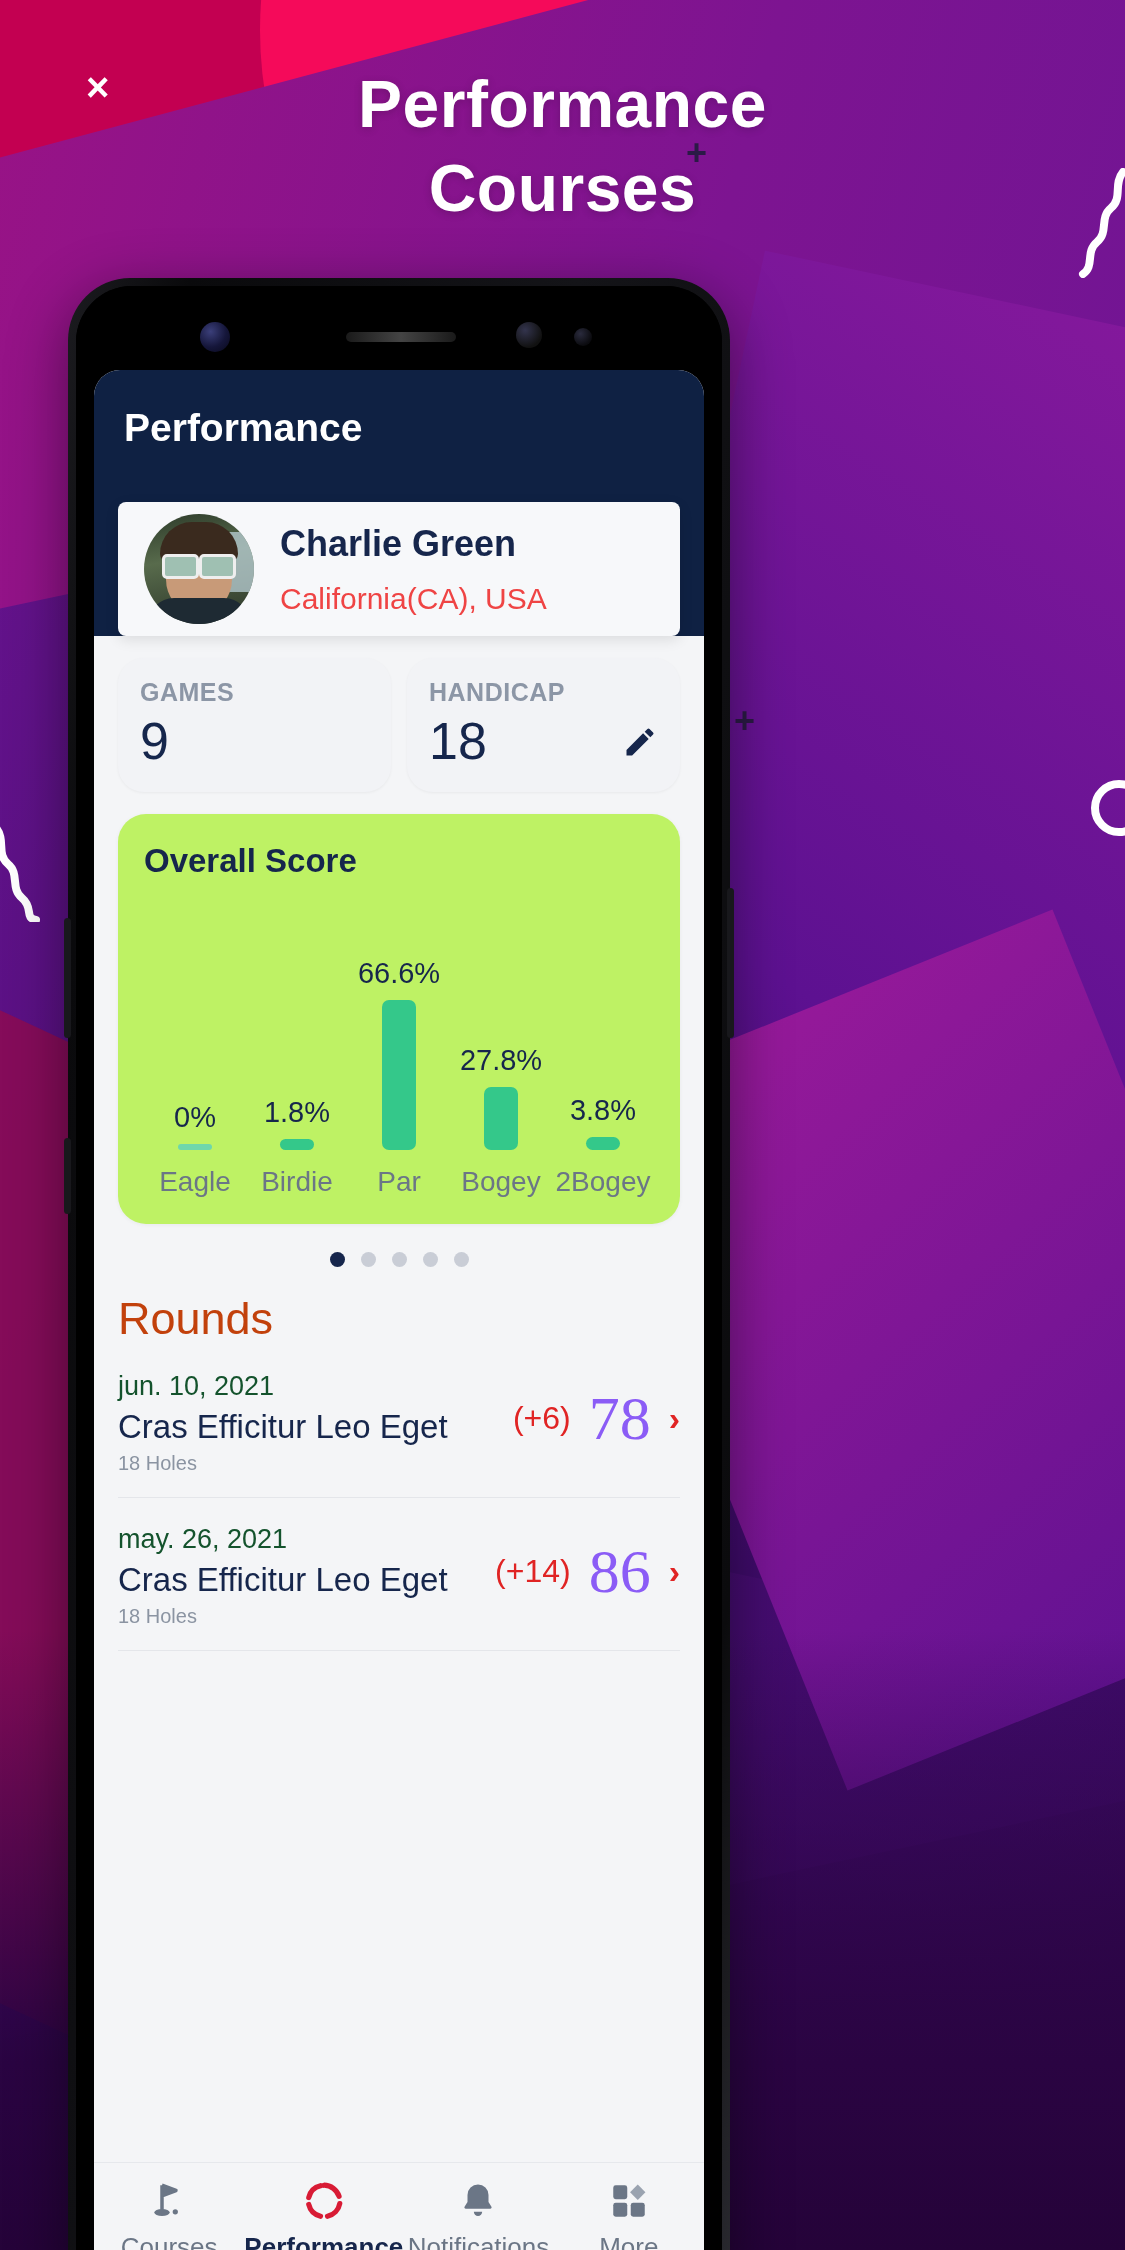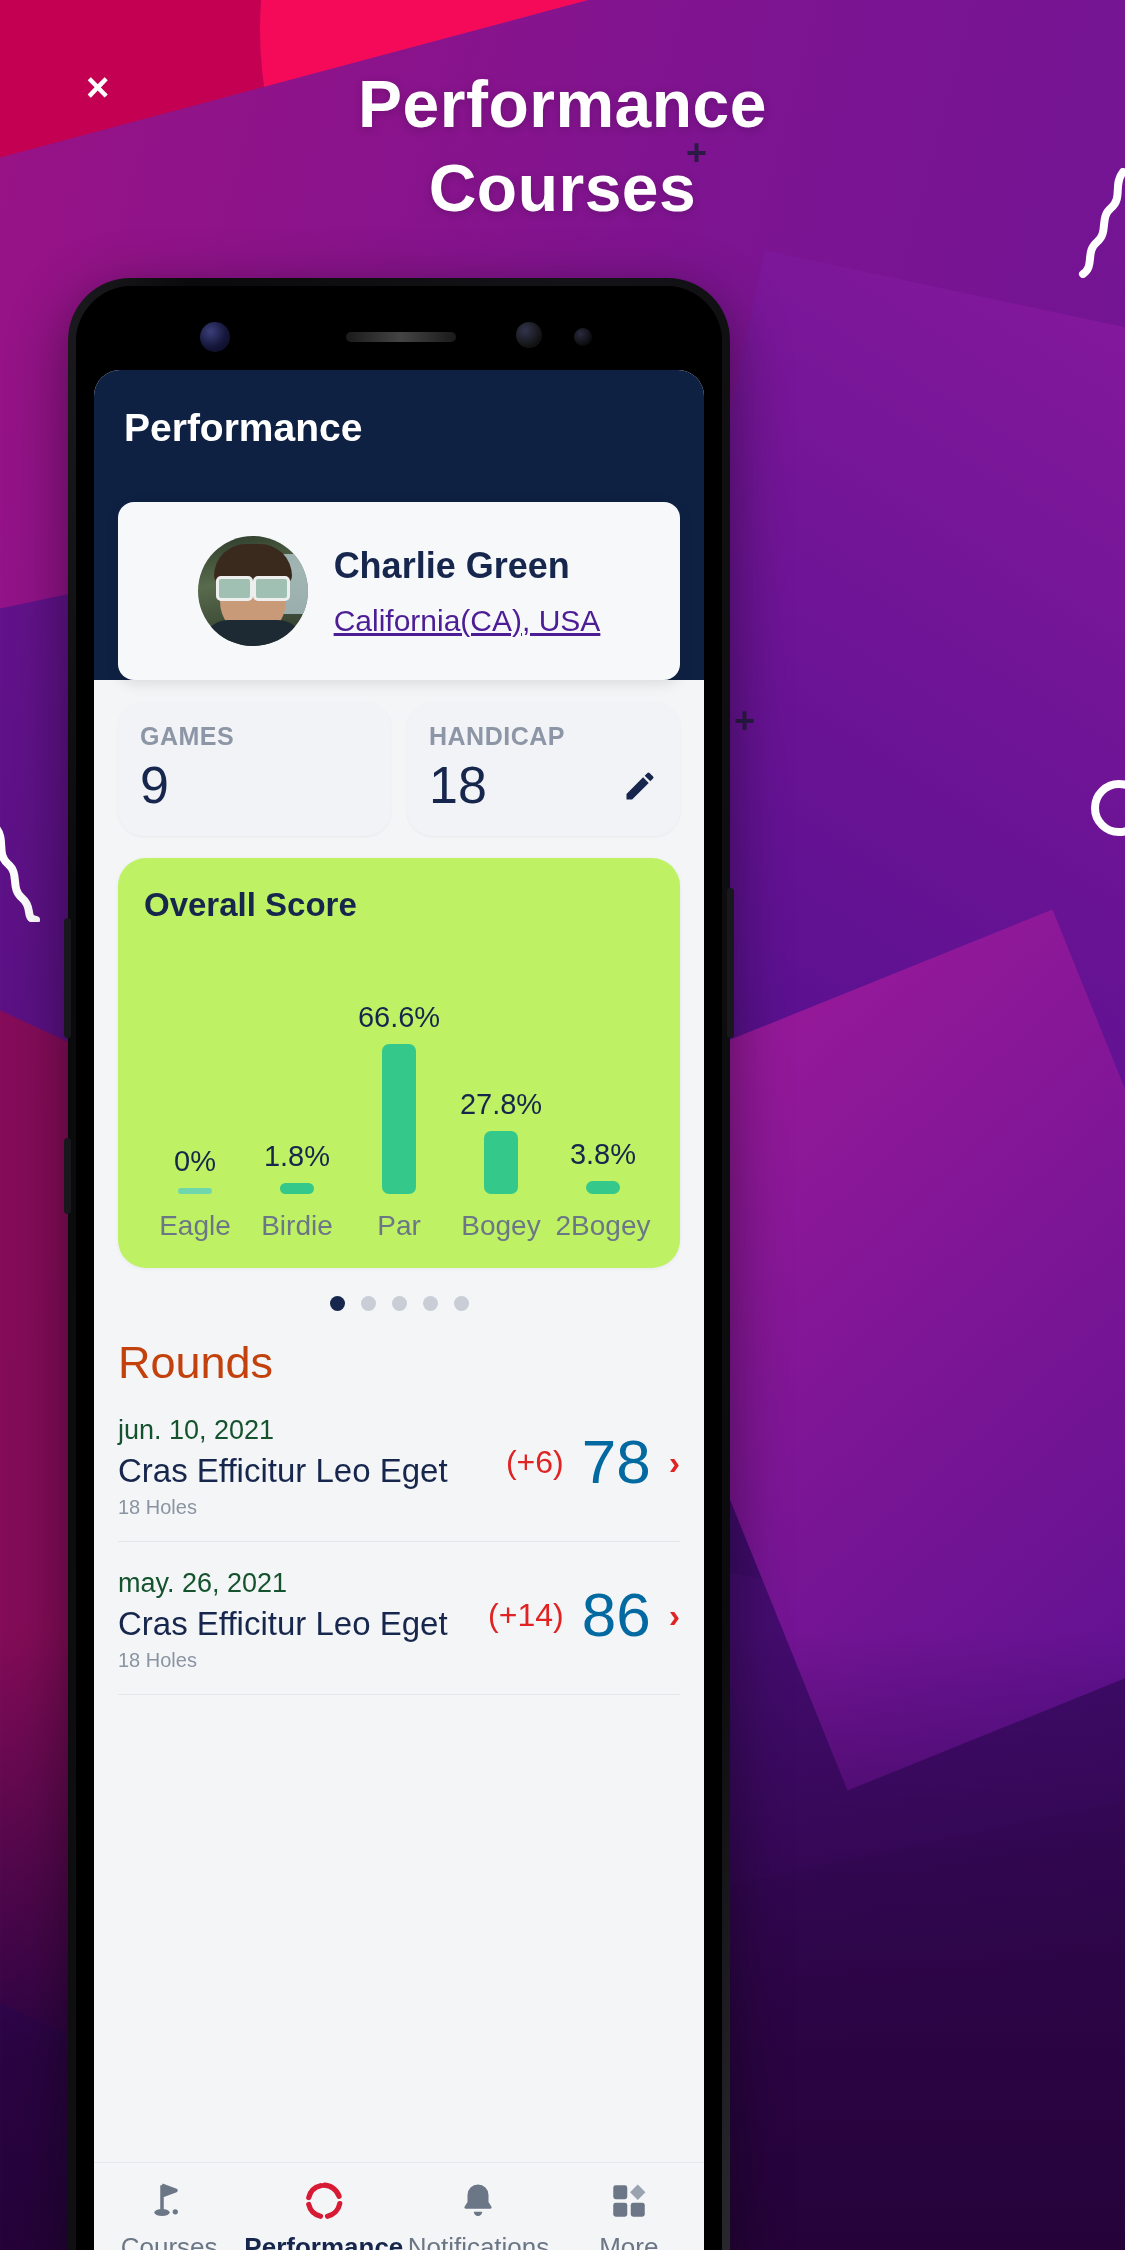--- a/index.html
+++ b/index.html
@@ -92,45 +92,44 @@
 
   
   .app-header {
     background:#0f2143; height:132px; padding:36px 30px 0 30px;
   }
   .app-title { color:#fff; font-size:39px; font-weight:700; }
 
   
   .profile-wrap { background:#0f2143; padding:0 24px 0 24px; }
   .profile-card {
-    background:#f7f8fa; border-radius:16px; display:flex; align-items:center;
-    gap:26px; padding:34px 26px; box-shadow:0 4px 14px rgba(0,0,0,.10);
+    background:#f7f8fa; border-radius:8px; display:flex; align-items:center;
+    gap:26px; padding:12px 26px; box-shadow:0 4px 14px rgba(0,0,0,.10);
     transform:translateY(0);
-    justify-content:center;
   }
   .avatar {
     width:110px; height:110px; border-radius:50%; flex:0 0 110px; overflow:hidden;
     background:linear-gradient(170deg,#2d3b2a 0%,#586b4c 40%,#2a3327 100%);
     position:relative;
   }
   .av-face { position:absolute; left:22px; top:20px; width:66px; height:78px;
              border-radius:48% 48% 42% 42%; background:#c89a78; }
   .av-hair { position:absolute; left:16px; top:8px; width:78px; height:40px;
              border-radius:40px 40px 10px 10px; background:#3a2a1e; }
   .av-glass { position:absolute; left:18px; top:40px; width:74px; height:20px; }
   .av-glass:before, .av-glass:after {
     content:""; position:absolute; top:0; width:31px; height:19px; border-radius:5px;
     background:#9fc0b2; border:3px solid #eee; }
   .av-glass:before { left:0; } .av-glass:after { right:0; }
   .av-body { position:absolute; left:4px; bottom:0; width:102px; height:26px;
              background:#1e2a33; border-radius:30px 30px 0 0; }
   .av-win { position:absolute; right:0; top:18px; width:26px; height:60px;
             background:#b9cfd6; opacity:.75; }
   .pname { color:#16264c; font-size:36px; font-weight:700; line-height:1.2; }
-  .ploc  { color:#4c1d95; font-size:30px; margin-top:16px;text-decoration:underline; }
+  .ploc  { color:#ef4444; font-size:30px; margin-top:16px; }
 
   
   .stats { display:flex; gap:16px; padding:22px 24px 0 24px; }
   .stat-card {
     flex:1; background:#f2f3f6; border-radius:26px; padding:20px 22px 22px 22px;
     box-shadow:0 1px 3px rgba(0,0,0,.05);
   }
   .stat-label { color:#8c96a6; font-size:25px; font-weight:700; letter-spacing:.5px; }
   .stat-row { display:flex; align-items:center; justify-content:space-between; margin-top:6px; }
   .stat-val { color:#16264c; font-size:52px; font-weight:400; line-height:1.1; }
@@ -161,21 +160,21 @@
   .round {
     display:flex; align-items:flex-start; padding:26px 0 22px 0;
     border-bottom:1px solid #e4e6ea;
   }
   .round-left { flex:1; }
   .round-date { color:#14532d; font-size:27px; }
   .round-name { color:#16264c; font-size:33px; font-weight:400; margin-top:6px; }
   .round-holes { color:#8b94a2; font-size:20px; margin-top:6px; }
   .round-right { display:flex; align-items:center; gap:18px; padding-top:16px; }
   .round-diff { color:#e02424; font-size:32px; }
-  .round-score { color:#0369a1; font-size:62px; font-weight:400; line-height:1; }
+  .round-score { color:#8b5cf6; font-size:62px; font-weight:400; line-height:1;font-family:Liberation Serif, serif; }
   .chev { color:#e02424; font-size:34px; font-weight:700; }
 
   
   .bottom-nav {
     position:absolute; left:0; right:0; bottom:0; height:118px;
     background:#f4f5f7; display:flex; align-items:center;
     border-top:1px solid #e6e8ec;
   }
   .nav-item { flex:1; display:flex; flex-direction:column; align-items:center; gap:10px; }
   .nav-label { font-size:26px; color:#6b7686; }

